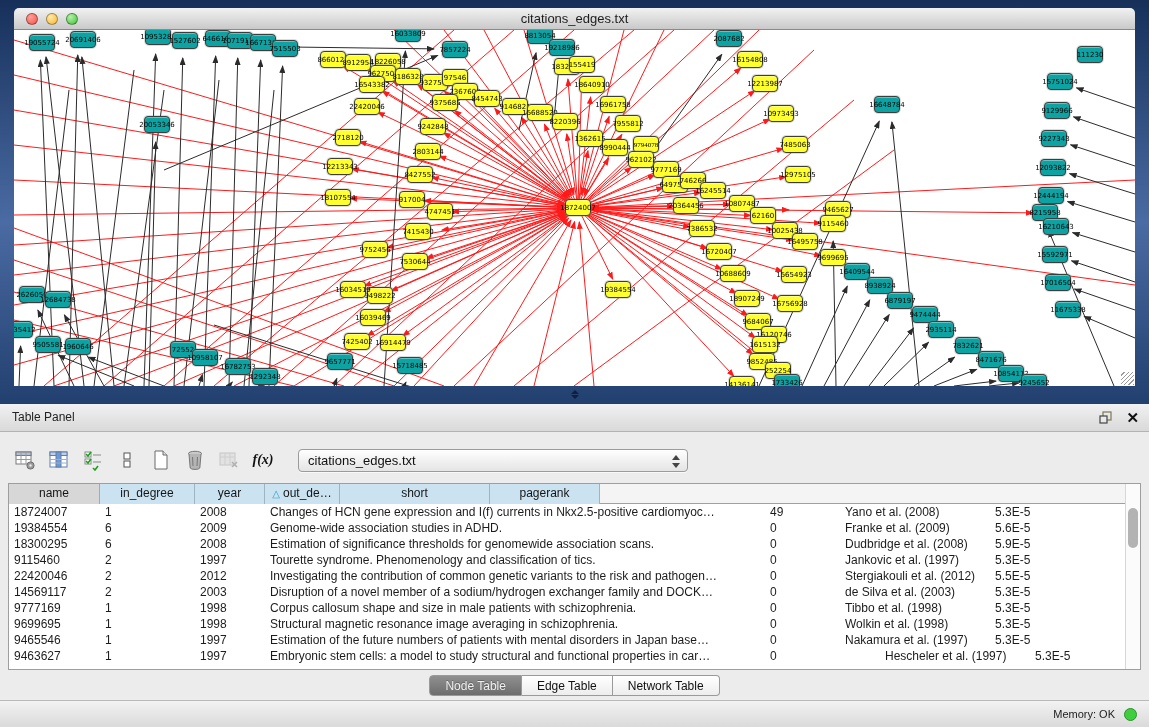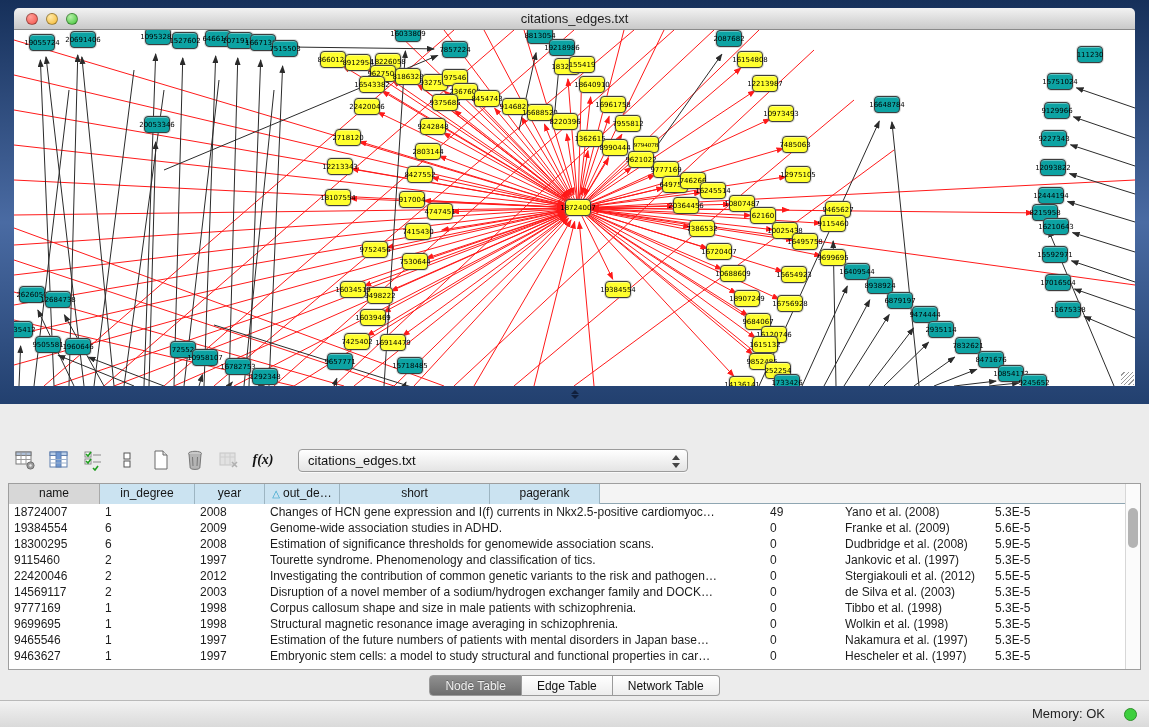--- a/index.html
+++ b/index.html
@@ -82,21 +82,21 @@
   .tabs { position:absolute; left:0; top:243px; width:100%; display:flex; justify-content:center; }
   .seg { height:21px; line-height:20px; padding:0 15px; font-size:12px; color:#111;
     background:linear-gradient(#ffffff,#ededed); border:1px solid #9a9a9a; border-left:none; }
   .seg.first { border-left:1px solid #9a9a9a; border-radius:4px 0 0 4px;text-align:center; }
   .seg.last { border-radius:0 4px 4px 0; }
   .seg.active { background:linear-gradient(#909090,#6d6d6d); color:#efefef; text-shadow:0 -1px 0 rgba(0,0,0,.25); }
 
   
   .status-bar { position:absolute; left:0; top:700px; width:1149px; height:27px;
     background:linear-gradient(#f2f2f2,#dadada); border-top:1px solid #b9b9b9; }
-  .mem { position:absolute; right:44px; top:0; line-height:26px; font-size:13px; color:#222; }
+  .mem { position:absolute; right:34px; top:0; line-height:26px; font-size:11px; color:#222; }
   .mem-dot { position:absolute; right:12px; top:7px; width:13px; height:13px; border-radius:50%;
     border:1px solid #2f8f2c; }
 </style>
 </head>
 <body>
 
 <div class="app">
 
   <div class="net-window">
     <div class="titlebar">
@@ -404,20 +404,32 @@
         <div class="gnode t" style="left: 1042px; top: 197px;">16210643</div>
         <div class="gnode t" style="left: 1041px; top: 225px;">15592971</div>
         <div class="gnode t" style="left: 1044px; top: 253px;">17016504</div>
         <div class="gnode t" style="left: 1054px; top: 280px;">11675338</div>
         <div class="gnode t" style="left: 1076px; top: 25px;">111230</div>
       </div>
     <div class="splitter"></div>
   </div>
 
   <div class="table-panel">
+    <div class="panel-header">
+      <span class="panel-title">Table Panel</span>
+      <span class="hdr-btns">
+        <span class="float-ico">
+          <svg width="15" height="13" viewBox="0 0 15 13">
+            <rect x="4" y="1" width="8" height="8" fill="none" stroke="#7a7a55" stroke-width="1.2"></rect>
+            <rect x="1" y="5" width="7" height="7" fill="#e9e9e9" stroke="#444" stroke-width="1.2"></rect>
+          </svg>
+        </span>
+        <span class="close-x">✕</span>
+      </span>
+    </div>
 
     <div class="panel-body">
       <div class="toolbar">
         <button class="tb-btn">
           <svg width="22" height="22" viewBox="0 0 22 22">
             <rect x="2" y="3" width="15" height="12" fill="#fff" stroke="#7a7a7a"></rect>
             <rect x="2" y="3" width="15" height="3.5" fill="#aebfd6" stroke="#7a7a7a"></rect>
             <line x1="7" y1="3" x2="7" y2="15" stroke="#9a9a9a"></line>
             <line x1="12" y1="3" x2="12" y2="15" stroke="#9a9a9a"></line>
             <line x1="2" y1="10.5" x2="17" y2="10.5" stroke="#9a9a9a"></line>
@@ -573,21 +585,21 @@
               <div class="td" style="width: 75px;">0</div>
               <div class="td" style="width: 150px;">Nakamura et al. (1997)</div>
               <div class="td" style="width: 110px;">5.3E-5</div>
             </div>
             <div class="tr">
               <div class="td" style="width: 91px;">9463627</div>
               <div class="td" style="width: 95px;">1</div>
               <div class="td" style="width: 70px;">1997</div>
               <div class="td" style="width: 500px;">Embryonic stem cells: a model to study structural and functional properties in car…</div>
               <div class="td" style="width: 75px;">0</div>
-              <div class="td" style="width: 150px;">Hescheler et al. (1997)</div>
+              <div class="td" style="width: 150px; margin-left: 40px;">Hescheler et al. (1997)</div>
               <div class="td" style="width: 110px;">5.3E-5</div>
             </div>
           </div>
         <div class="vscroll">
           <div class="vthumb"></div>
         </div>
       </div>
 
       <div class="tabs" id="tabs">
           <span class="seg first active">Node Table</span>

